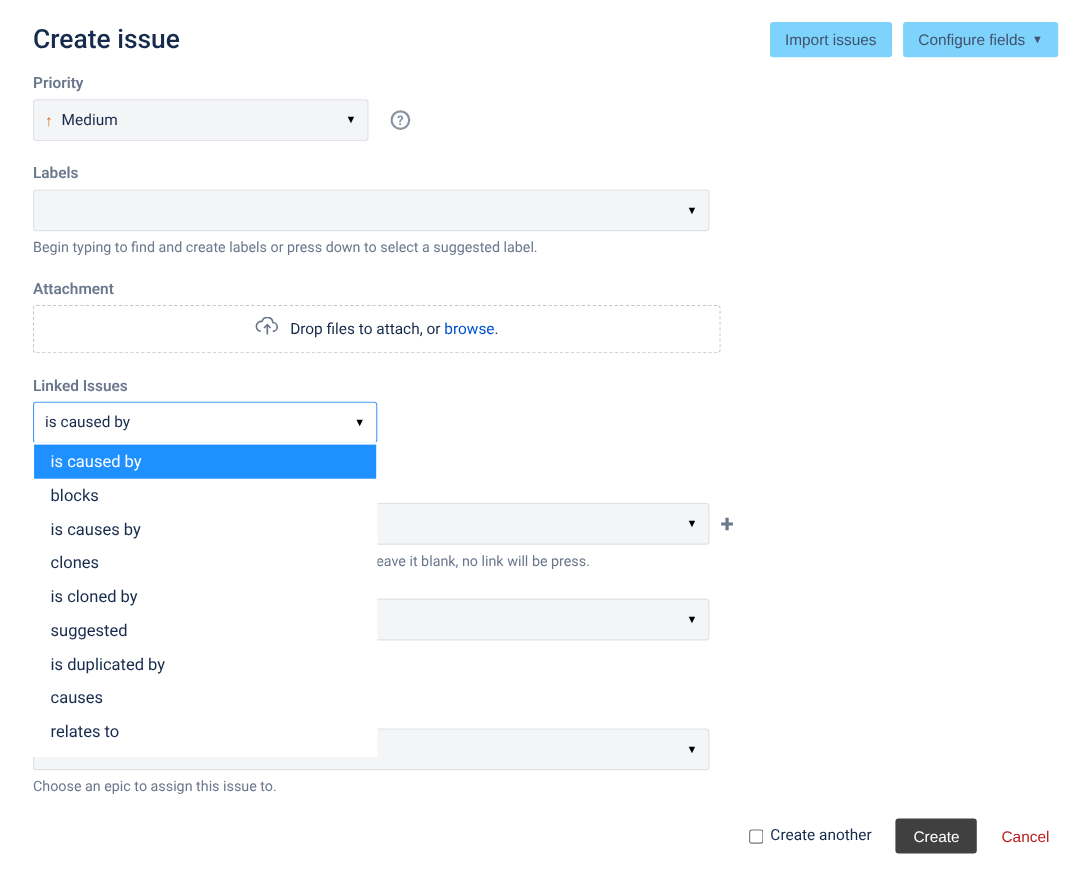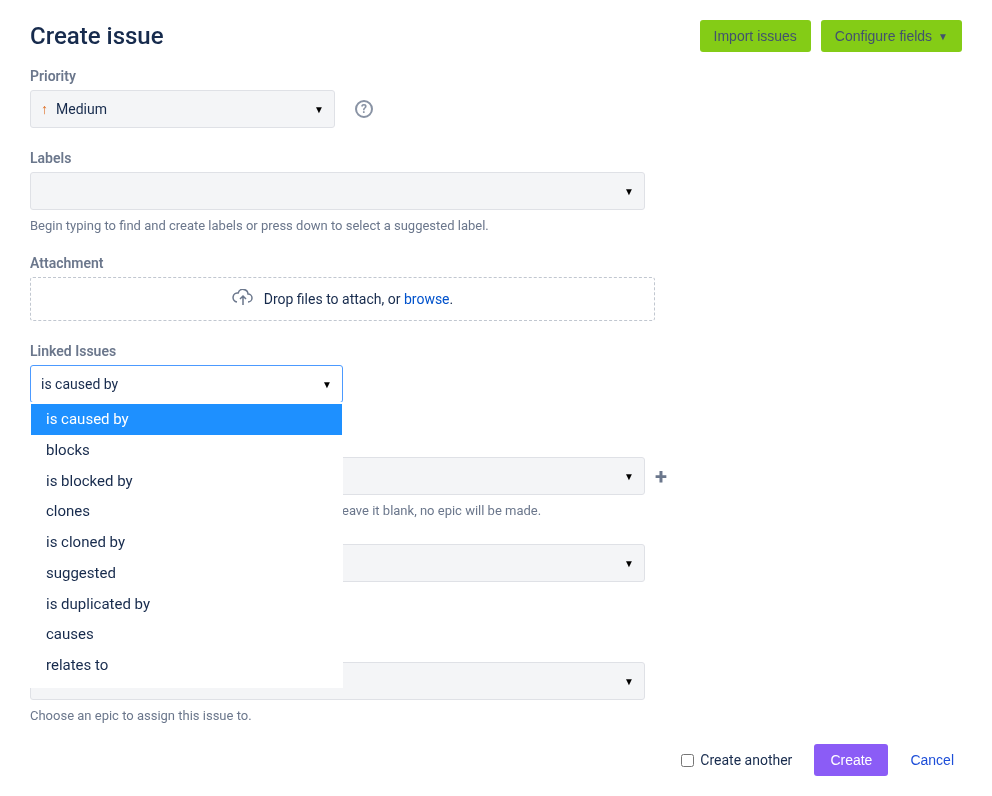--- a/index.html
+++ b/index.html
@@ -25,21 +25,21 @@
       font-size: 24px;
       font-weight: 500;
       color: #172B4D;
       flex: 1;
     }
     .header-buttons {
       display: flex;
       gap: 10px;
     }
     .btn {
-      background: #84cc16;
+      background: #7dd3fc;
       border: none;
       border-radius: 3px;
       padding: 8px 14px;
       font-size: 14px;
       color: #42526E;
       cursor: pointer;
       display: inline-flex;
       align-items: center;
       gap: 6px;
     }
@@ -188,31 +188,31 @@
       align-items: center;
       gap: 6px;
       font-size: 14px;
       color: #172B4D;
     }
     .checkbox-row input[type="checkbox"] {
       width: 13px;
       height: 13px;
     }
     .btn-primary {
-      background: #8b5cf6;
+      background: #404040;
       color: #fff;
       border: none;
       border-radius: 3px;
       padding: 8px 16px;
       font-size: 14px;
       font-weight: 500;
       cursor: pointer;
     }
     .btn-link {
-      color: #1d4ed8;
+      color: #b91c1c;
       background: none;
       border: none;
       font-size: 14px;
       cursor: pointer;
     }
   </style>
 </head>
 <body>
 
 <div class="dialog">
@@ -271,40 +271,40 @@
     <div class="field-group">
       <label class="field-label">Linked Issues</label>
       <div class="dropdown-wrapper">
         <div class="select-control focused" style="width:313px;">
           <span class="text">is caused by</span>
           <span class="caret">▼</span>
         </div>
         <div class="dropdown-menu">
           <div class="dropdown-item selected">is caused by</div>
           <div class="dropdown-item">blocks</div>
-          <div class="dropdown-item">is blocked by</div>
+          <div class="dropdown-item">is causes by</div>
           <div class="dropdown-item">clones</div>
           <div class="dropdown-item">is cloned by</div>
           <div class="dropdown-item">suggested</div>
           <div class="dropdown-item">is duplicated by</div>
           <div class="dropdown-item">causes</div>
           <div class="dropdown-item">relates to</div>
         </div>
       </div>
 
       <div style="height:54px;"></div>
 
       <div class="linked-issue-row">
         <div class="select-control select-control-wide">
           <span class="text"></span>
           <span class="caret">▼</span>
         </div>
         <span class="add-btn">+</span>
       </div>
-      <div class="field-help" style="padding-left:312px;">eave it blank, no epic will be made.</div>
+      <div class="field-help" style="padding-left:312px;">eave it blank, no link will be press.</div>
     </div>
 
     <div class="field-group" style="margin-top:26px;">
       <div class="select-control select-control-wide">
         <span class="text"></span>
         <span class="caret">▼</span>
       </div>
     </div>
 
     <div style="height:36px;"></div>

